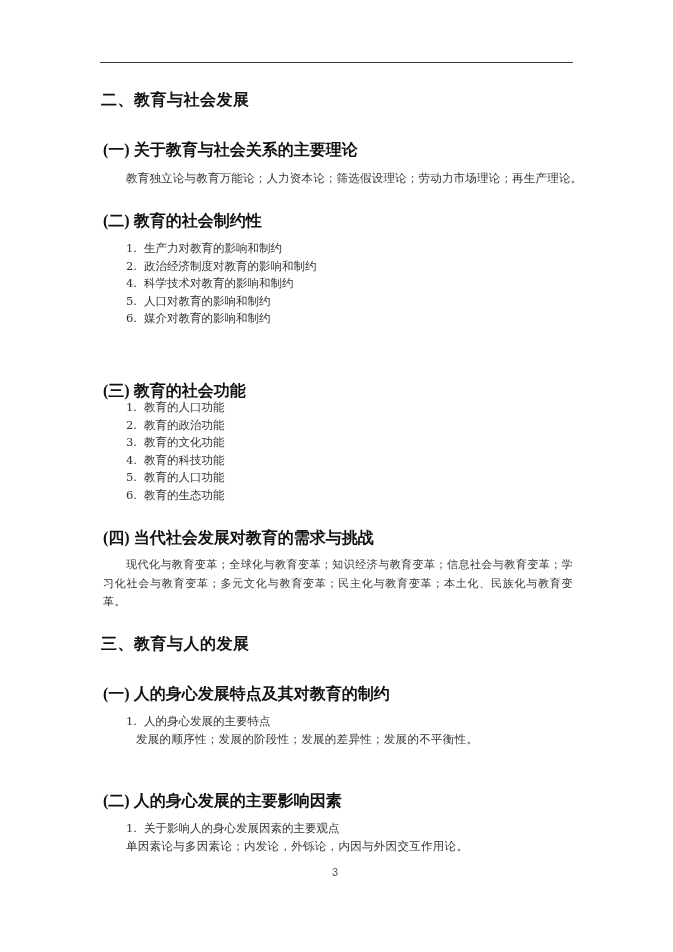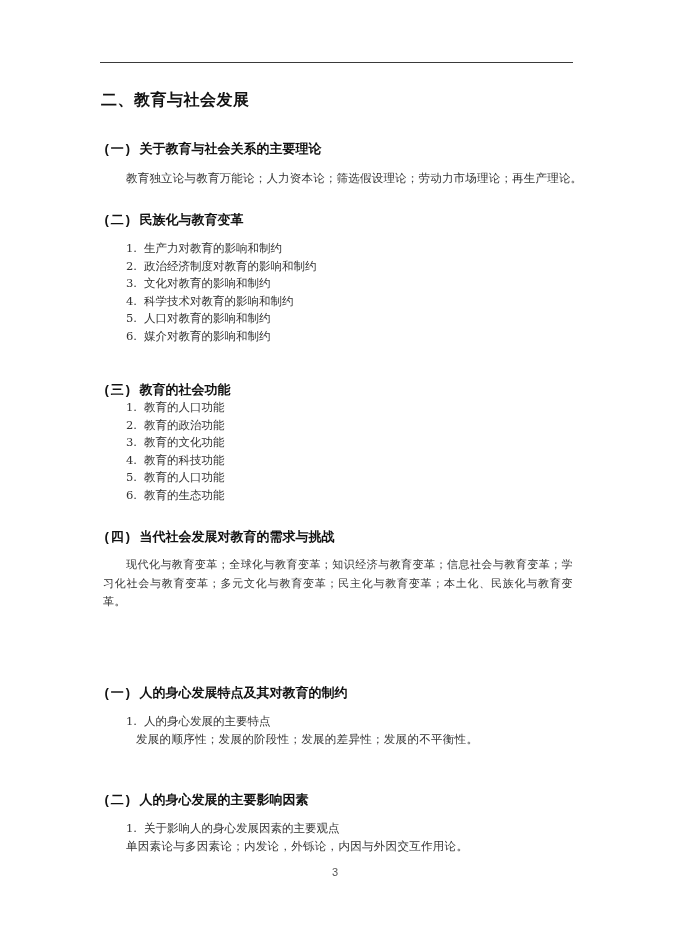--- a/index.html
+++ b/index.html
@@ -31,23 +31,23 @@
     .abs { position: absolute; white-space: nowrap; }
     .h1 {
       font-family: "DejaVu Sans", "Liberation Sans", sans-serif;
       font-weight: bold;
       font-size: 16px;
       letter-spacing: 0.5px;
       color: #111;
       left: 101px;
     }
     .h2 {
-      font-family: Liberation Mono, monospace;
+      font-family: Liberation Serif, serif;
       font-weight: bold;
-      font-size: 13px;
+      font-size: 16px;
       color: #111;
       left: 103px;
     }
     .body {
       font-family: "DejaVu Serif", "Liberation Serif", serif;
       font-size: 11.5px;
       color: #333;
     }
     .list {
       position: absolute;
@@ -91,43 +91,43 @@
 
 <div class="page">
 
   <div class="header-rule"></div>
 
   <div class="abs h1" style="top:90px;">二、教育与社会发展</div>
 
   <div class="abs h2" style="top:140px;">(一) 关于教育与社会关系的主要理论</div>
   <div class="abs body" style="top:171px; left:126px; letter-spacing:0.2px;">教育独立论与教育万能论；人力资本论；筛选假设理论；劳动力市场理论；再生产理论。</div>
 
-  <div class="abs h2" style="top:211px;">(二) 民族化与教育变革</div>
+  <div class="abs h2" style="top:211px;">(二) 教育的社会制约性</div>
   <ul class="list" style="top:240px;">
     <li><span class="num">1.</span><span>生产力对教育的影响和制约</span></li>
     <li><span class="num">2.</span><span>政治经济制度对教育的影响和制约</span></li>
-    <li><span class="num">3.</span><span>文化对教育的影响和制约</span></li>
     <li><span class="num">4.</span><span>科学技术对教育的影响和制约</span></li>
     <li><span class="num">5.</span><span>人口对教育的影响和制约</span></li>
     <li><span class="num">6.</span><span>媒介对教育的影响和制约</span></li>
   </ul>
 
   <div class="abs h2" style="top:370px;margin-top:11px;">(三) 教育的社会功能</div>
   <ul class="list" style="top:399px;">
     <li><span class="num">1.</span><span>教育的人口功能</span></li>
     <li><span class="num">2.</span><span>教育的政治功能</span></li>
     <li><span class="num">3.</span><span>教育的文化功能</span></li>
     <li><span class="num">4.</span><span>教育的科技功能</span></li>
     <li><span class="num">5.</span><span>教育的人口功能</span></li>
     <li><span class="num">6.</span><span>教育的生态功能</span></li>
   </ul>
 
   <div class="abs h2" style="top:528px;">(四) 当代社会发展对教育的需求与挑战</div>
   <div class="para" style="top:556px;">现代化与教育变革；全球化与教育变革；知识经济与教育变革；信息社会与教育变革；学习化社会与教育变革；多元文化与教育变革；民主化与教育变革；本土化、民族化与教育变革。</div>
 
+  <div class="abs h1" style="top:634px;">三、教育与人的发展</div>
 
   <div class="abs h2" style="top:684px;">(一) 人的身心发展特点及其对教育的制约</div>
   <div class="abs body" style="top:714px; left:126px;"><span style="display:inline-block;width:18px;">1.</span><span>人的身心发展的主要特点</span></div>
   <div class="abs body" style="top:732px; left:126px; letter-spacing:0.3px;margin-left:10px;">发展的顺序性；发展的阶段性；发展的差异性；发展的不平衡性。</div>
 
   <div class="abs h2" style="top:791px;">(二) 人的身心发展的主要影响因素</div>
   <div class="abs body" style="top:821px; left:126px;"><span style="display:inline-block;width:18px;">1.</span><span>关于影响人的身心发展因素的主要观点</span></div>
   <div class="abs body" style="top:839px; left:126px; letter-spacing:0.3px;">单因素论与多因素论；内发论，外铄论，内因与外因交互作用论。</div>
 
   <div class="page-num">3</div>

